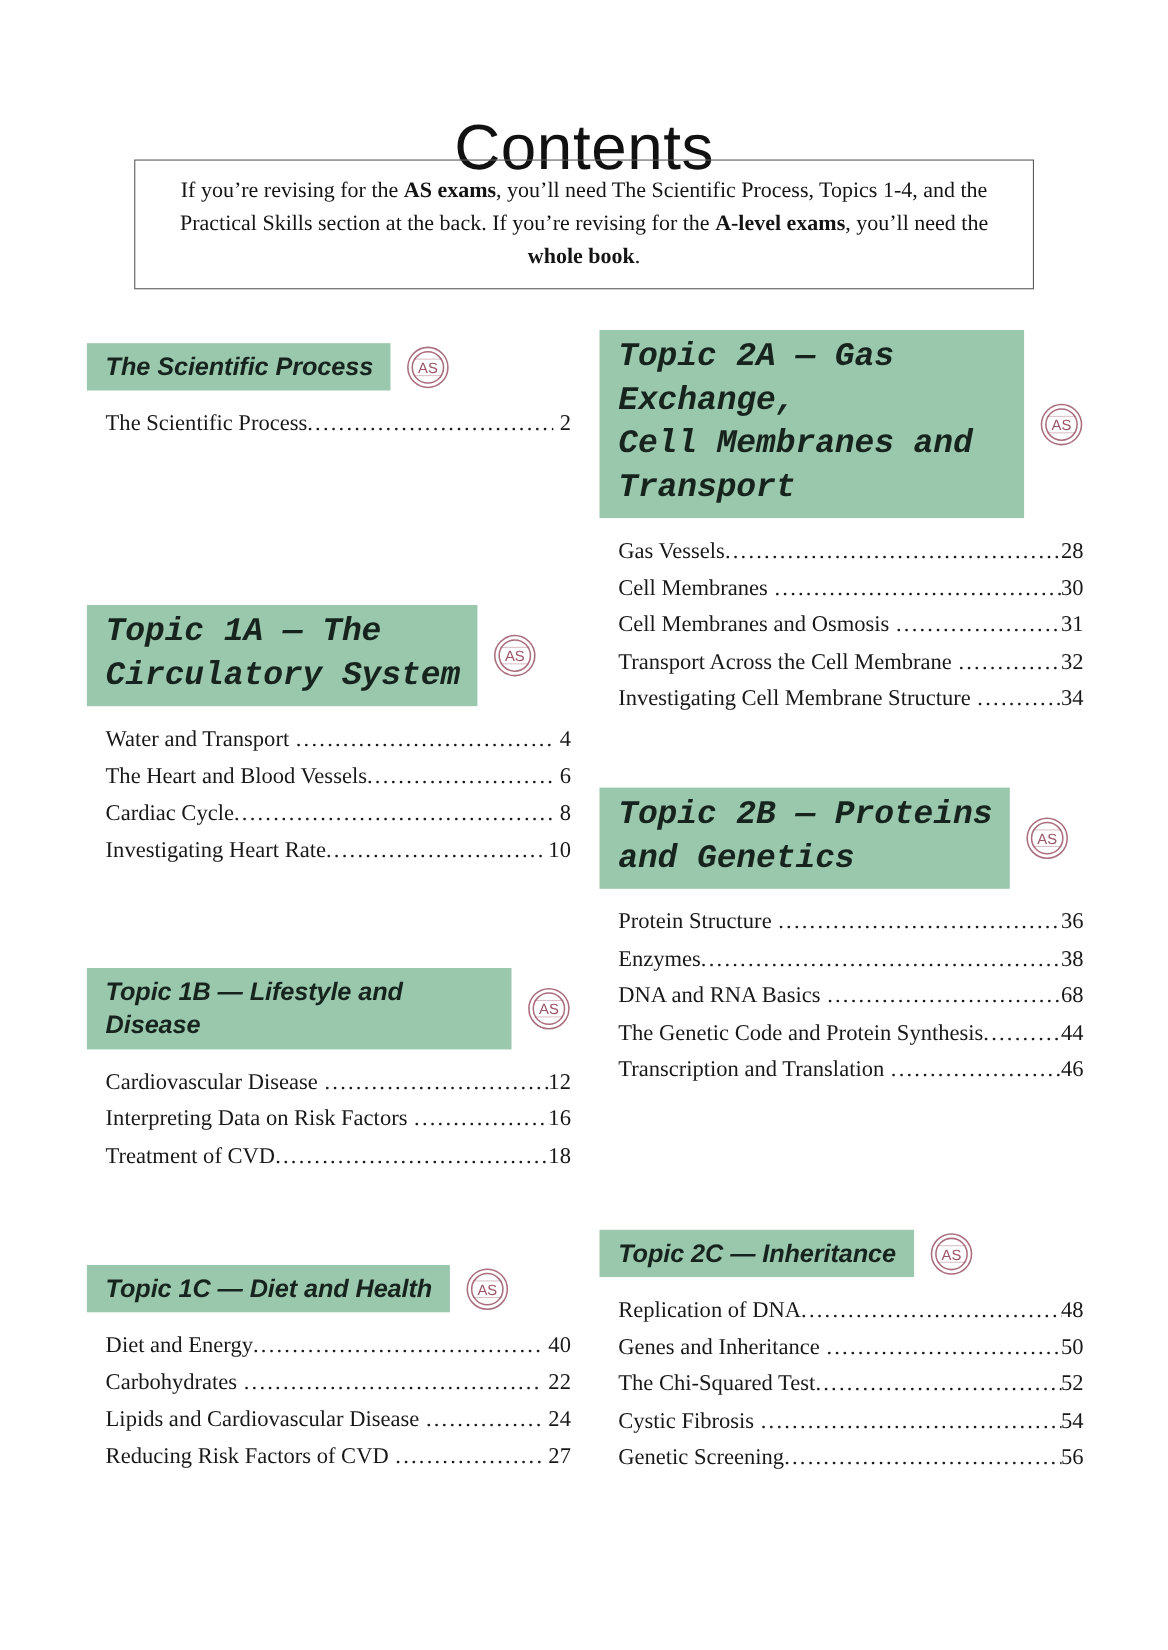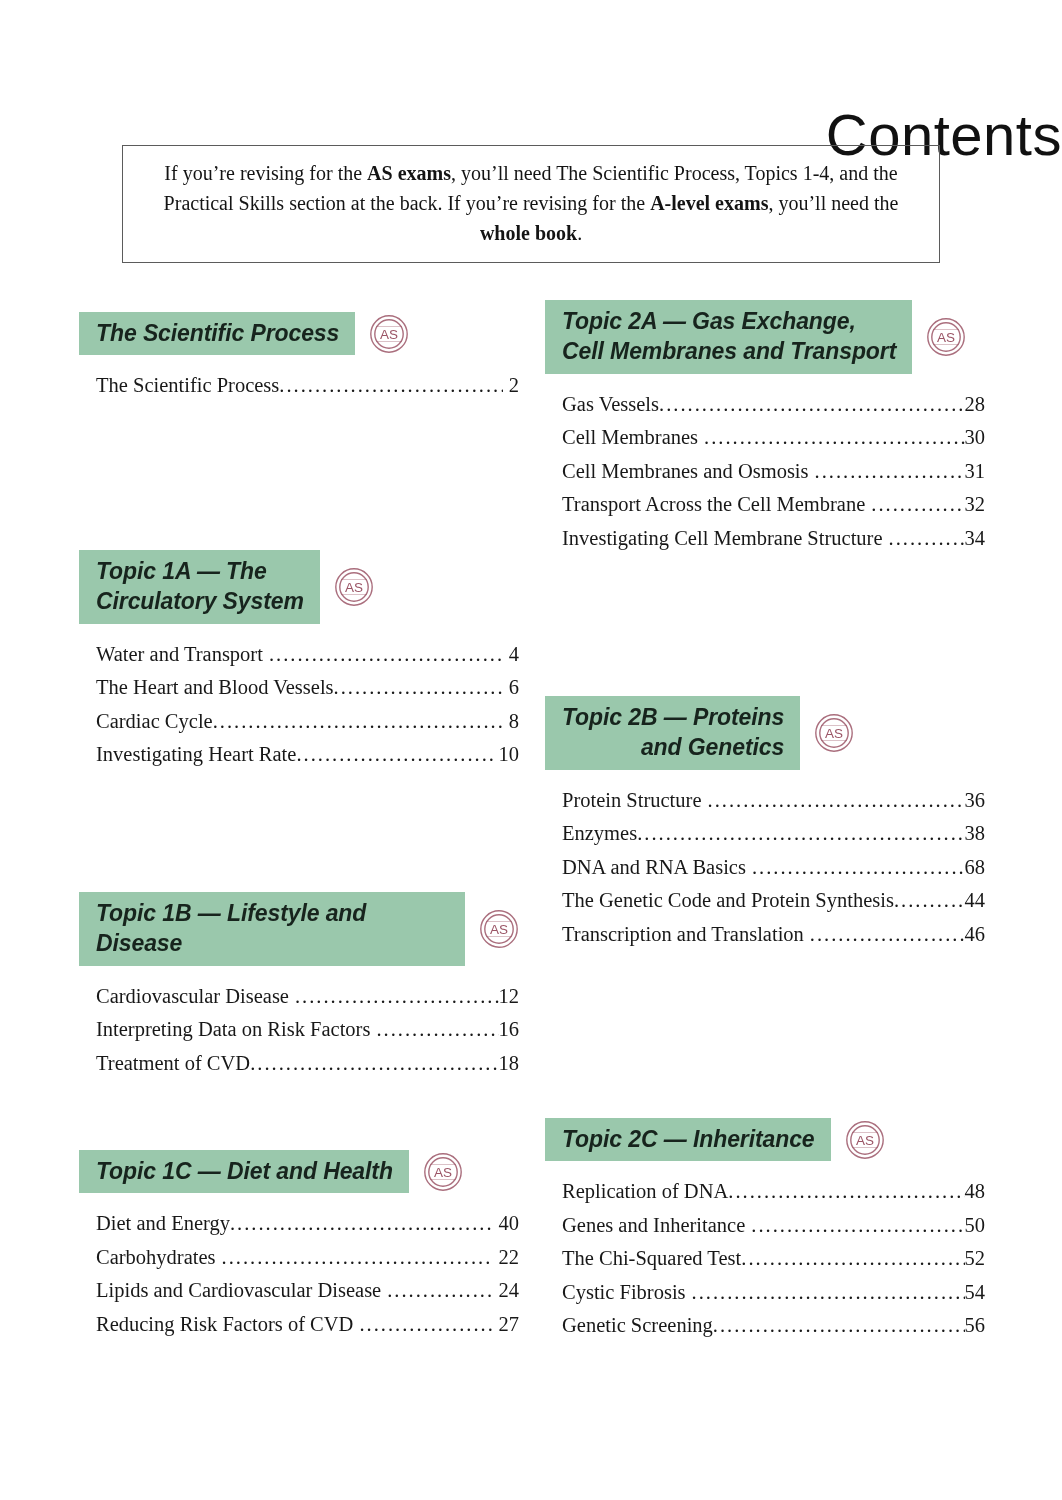--- a/index.html
+++ b/index.html
@@ -15,21 +15,21 @@
     color: #1a1a1a;
     overflow: hidden;
   }
 
   
   .page-title {
     position: absolute;
     top: 62px;
     left: 0;
     width: 1062px;
-    text-align: right;
+    text-align: center;
     font-family: "Liberation Sans", "DejaVu Sans", sans-serif;
     font-size: 58px;
     font-weight: 400;
     letter-spacing: 0.5px;
     color: #111111;
   }
 
   
   .notice-box {
     position: absolute;
@@ -69,21 +69,21 @@
     font-family: "Liberation Sans", "DejaVu Sans", sans-serif;
     font-style: italic;
     font-weight: bold;
     font-size: 23px;
     line-height: 1.32;
     color: #17241d;
     padding: 6px 16px 7px 17px;
     white-space: pre-line;
     letter-spacing: -0.1px;
   }
-  .heading-bar.two-line { font-size: 23px; }
+  .heading-bar.two-line { font-size: 30px; font-family: Liberation Mono, monospace; }
 
   
   .as-badge {
     flex: 0 0 auto;
     margin-left: 14px;
     width: 40px;
     height: 40px;
     position: relative;
   }
   .as-badge svg { display: block; }
@@ -180,21 +180,21 @@
           <span class="leader">..........................................................................................</span>
           <span class="epage">8</span>
         </div>
         <div class="entry gap-after">
           <span class="etitle">Investigating Heart Rate</span>
           <span class="leader">..........................................................................................</span>
           <span class="epage">10</span>
         </div>
       </div>
     </div>
-    <div class="section" style="top: 580px; margin-top: 12px;">
+    <div class="section" style="top: 580px;">
       <div class="heading-row">
         <div class="heading-bar">Topic 1B — Lifestyle and Disease</div>
         <div class="as-badge">
           <svg width="40" height="40" viewBox="0 0 40 40" aria-hidden="true">
       <circle cx="20" cy="20" r="18.2" fill="none" stroke="#9b5566" stroke-width="1.4" opacity="0.85"></circle>
       <circle cx="20" cy="20" r="14.2" fill="none" stroke="#9b5566" stroke-width="1.4" opacity="0.85"></circle>
       <line x1="7" y1="12.5" x2="33" y2="12.5" stroke="#9b5566" stroke-width="0.8" opacity="0.45"></line>
       <line x1="7" y1="27.5" x2="33" y2="27.5" stroke="#9b5566" stroke-width="0.8" opacity="0.45"></line>
       <text x="20" y="25.2" text-anchor="middle" font-family="Liberation Sans, DejaVu Sans, sans-serif" font-size="13.5" font-weight="400" fill="#9b5566">AS</text>
     </svg>
@@ -291,21 +291,21 @@
           <span class="leader">..........................................................................................</span>
           <span class="epage">32</span>
         </div>
         <div class="entry gap-before">
           <span class="etitle">Investigating Cell Membrane Structure</span>
           <span class="leader">..........................................................................................</span>
           <span class="epage">34</span>
         </div>
       </div>
     </div>
-    <div class="section" style="top: 396px; text-align: right;">
+    <div class="section" style="top: 416px;">
       <div class="heading-row">
         <div class="heading-bar two-line">Topic 2B — Proteins
 and Genetics</div>
         <div class="as-badge">
           <svg width="40" height="40" viewBox="0 0 40 40" aria-hidden="true">
       <circle cx="20" cy="20" r="18.2" fill="none" stroke="#9b5566" stroke-width="1.4" opacity="0.85"></circle>
       <circle cx="20" cy="20" r="14.2" fill="none" stroke="#9b5566" stroke-width="1.4" opacity="0.85"></circle>
       <line x1="7" y1="12.5" x2="33" y2="12.5" stroke="#9b5566" stroke-width="0.8" opacity="0.45"></line>
       <line x1="7" y1="27.5" x2="33" y2="27.5" stroke="#9b5566" stroke-width="0.8" opacity="0.45"></line>
       <text x="20" y="25.2" text-anchor="middle" font-family="Liberation Sans, DejaVu Sans, sans-serif" font-size="13.5" font-weight="400" fill="#9b5566">AS</text>

